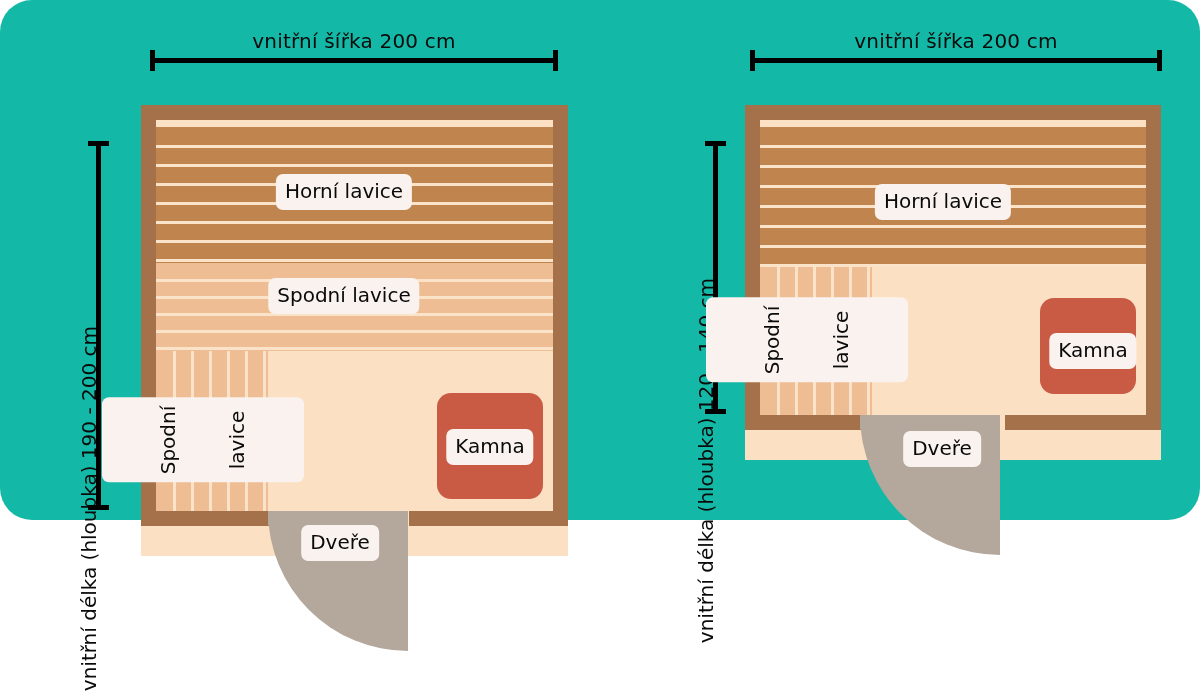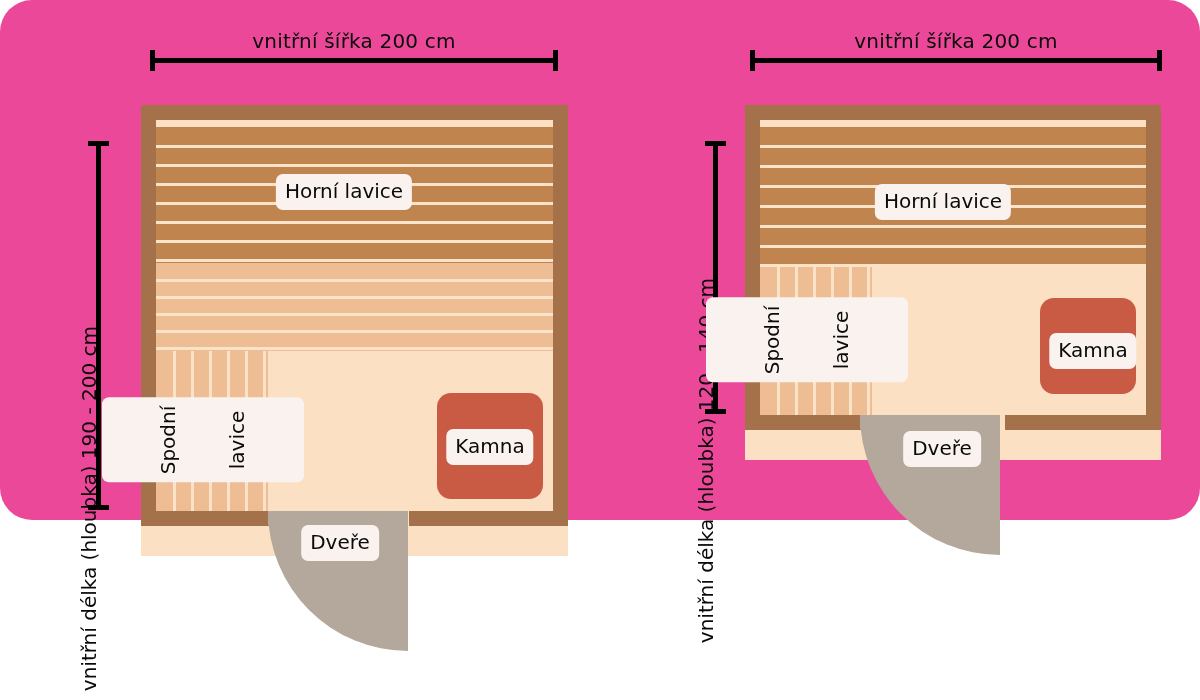--- a/index.html
+++ b/index.html
@@ -11,21 +11,21 @@
     width: 1200px;
     height: 700px;
     font-family: "DejaVu Sans", "Liberation Sans", sans-serif;
     overflow: hidden;
     position: relative;
   }
   #stage {
     position: relative;
     width: 1200px;
     height: 520px;
-    background: #ec4899;
+    background: #14b8a6;
     border-radius: 32px;
   }
   .plan {
     position: absolute;
   }
 
   
   .dim-h {
     position: absolute;
     height: 30px;
@@ -234,20 +234,21 @@
 
       <div class="stove" style="left:296px;top:288px;width:106px;height:106px;"></div>
 
       <div class="wall" style="left:0;top:0;width:427px;height:15px;"></div>
       <div class="wall" style="left:0;top:0;width:15px;height:421px;"></div>
       <div class="wall" style="left:412px;top:0;width:15px;height:421px;"></div>
       <div class="wall" style="left:0;top:406px;width:128px;height:15px;"></div>
       <div class="wall" style="left:268px;top:406px;width:159px;height:15px;"></div>
 
       <div class="tag" style="left:203px;top:87px;">Horní lavice</div>
+      <div class="tag" style="left:203px;top:191px;">Spodní lavice</div>
       <div class="tag vert tag-rot" style="left:62px;top:335px;">
         <span>Spodní</span>
         <span>lavice</span>
       </div>
       <div class="tag" style="left:349px;top:342px;">Kamna</div>
     </div>
 
     <div class="door-swing" style="left:268px;top:511px;width:140px;height:140px;"></div>
     <div class="door-leaf" style="left:268px;top:511px;width:140px;height:14px;"></div>
     <div class="tag" style="left:340px;top:543px;">Dveře</div>

